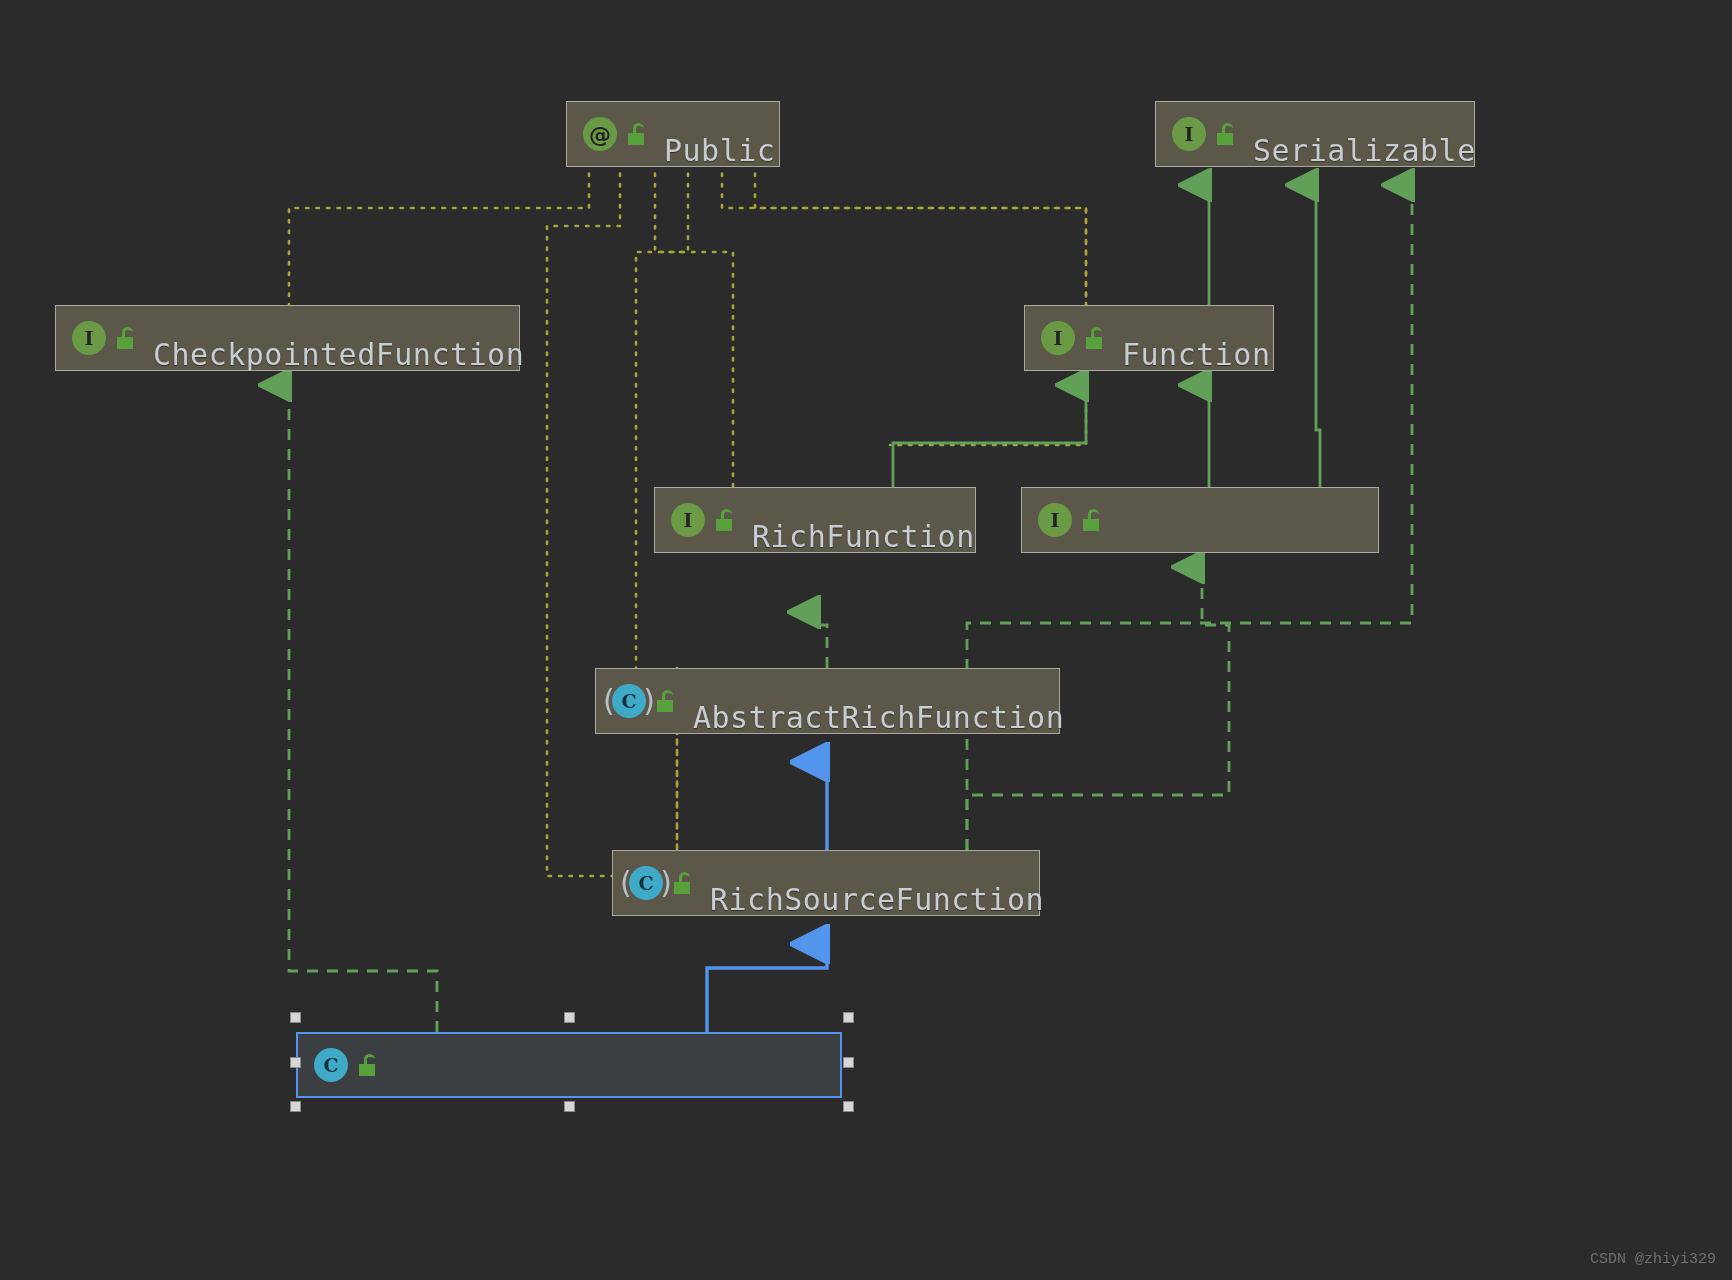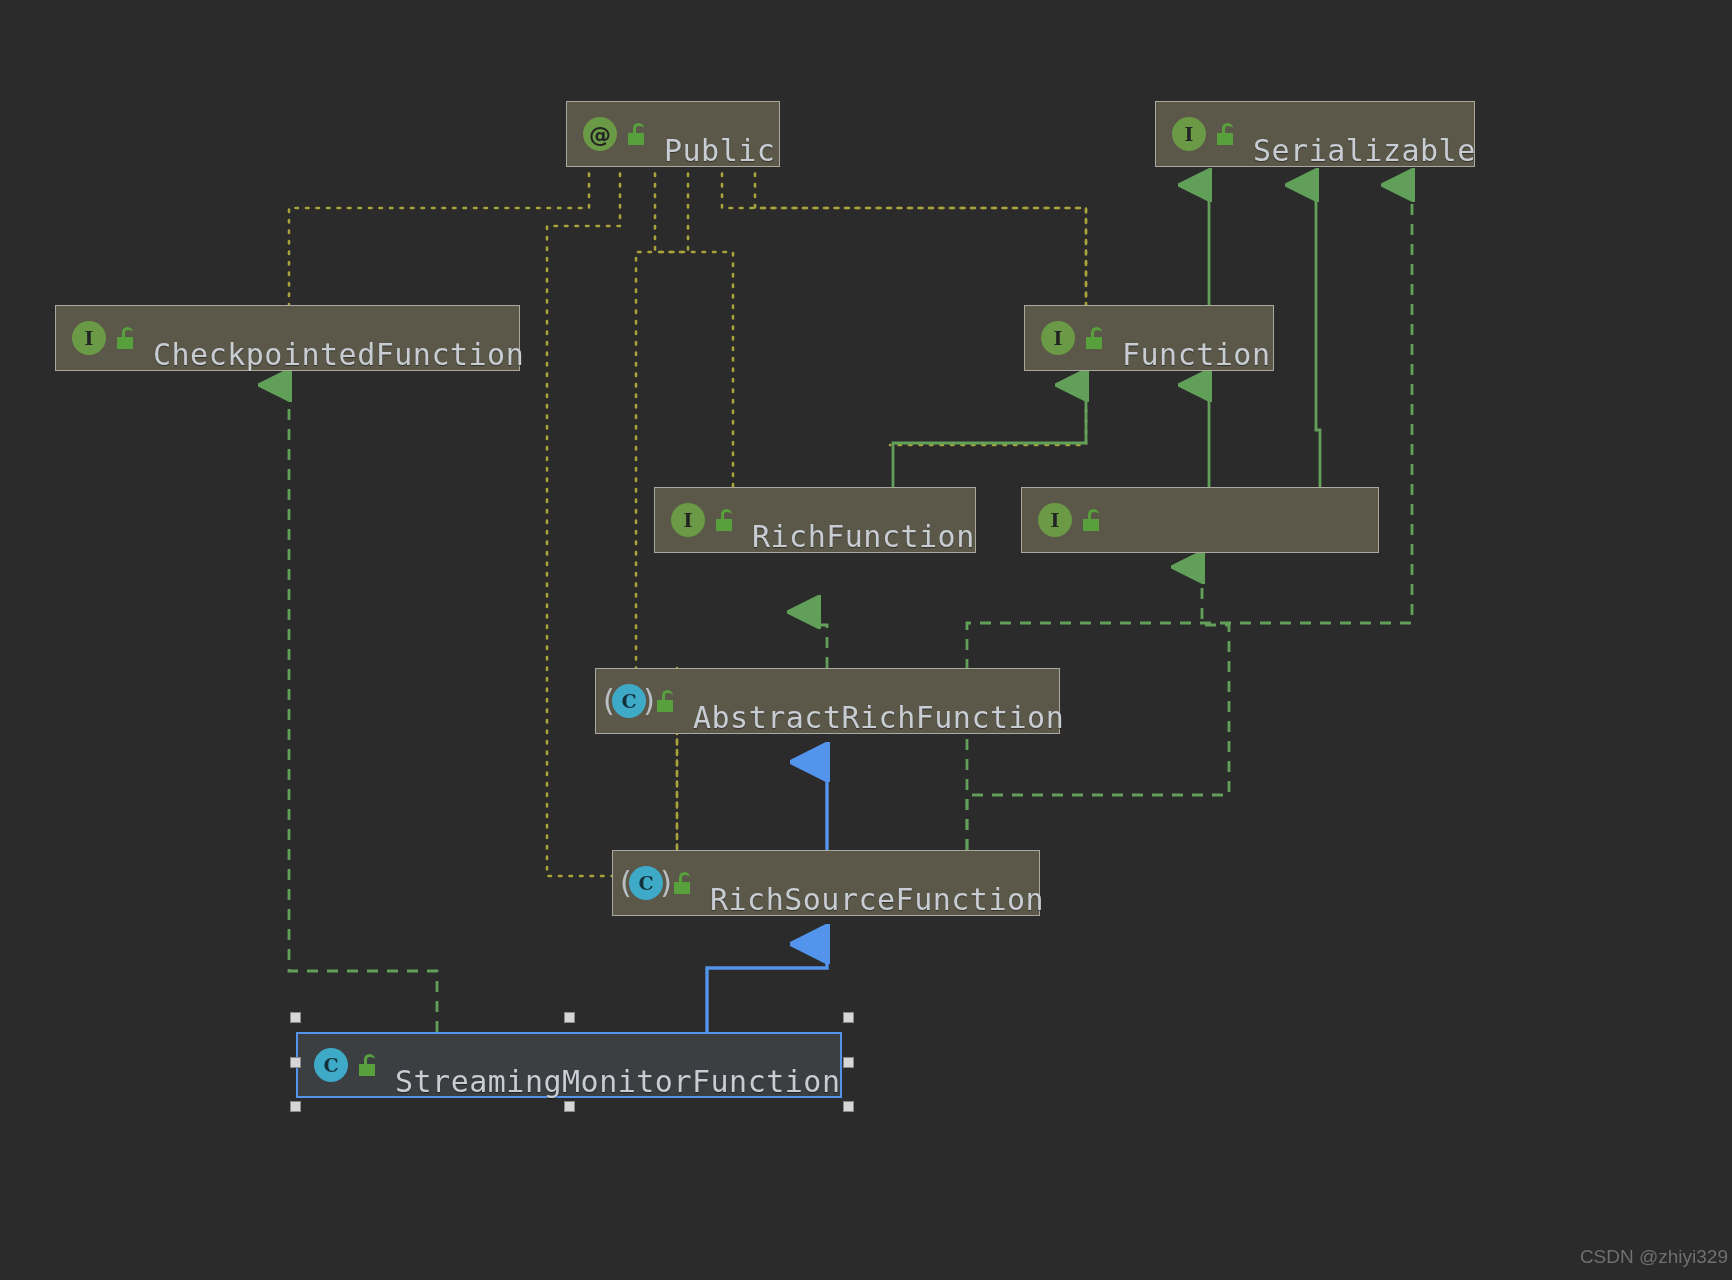--- a/index.html
+++ b/index.html
@@ -105,25 +105,25 @@
   .handle {
     position: absolute;
     width: 11px; height: 11px;
     background: #d6d6d6;
     border: 1px solid #8a8a8a;
     box-sizing: border-box;
   }
 
   .watermark {
     position: absolute;
-    right: 4px;
+    right: 16px;
     bottom: 12px;
     color: #6f6f6f;
-    font-size: 19px;
-    font-family: Liberation Sans, sans-serif;
+    font-size: 15px;
+    font-family: Liberation Mono, monospace;
   }
 </style>
 </head>
 <body>
 
 <div id="stage">
 
   <svg id="edges" viewBox="0 0 1732 1280" width="1732" height="1280">
     <defs>
       <marker id="tri-green" viewBox="0 0 12 12" refX="6" refY="11" markerWidth="12" markerHeight="12" orient="auto-start-reverse">
@@ -271,21 +271,20 @@
   </div>
 
   <div class="node selected" style="left:296px; top:1032px; width:546px;">
     <span class="icon-stereo">
       <span class="disc cls">C</span>
     </span>
     <span class="lock">
       <span class="shackle"></span>
         <span class="body"></span>
     </span>
-    <span class="node-label">StreamingMonitorFunction</span>
   </div>
 
   <div class="handle" style="left:290px;  top:1012px;"></div>
   <div class="handle" style="left:564px;  top:1012px;"></div>
   <div class="handle" style="left:843px;  top:1012px;"></div>
   <div class="handle" style="left:290px;  top:1057px;"></div>
   <div class="handle" style="left:843px;  top:1057px;"></div>
   <div class="handle" style="left:290px;  top:1101px;"></div>
   <div class="handle" style="left:564px;  top:1101px;"></div>
   <div class="handle" style="left:843px;  top:1101px;"></div>

